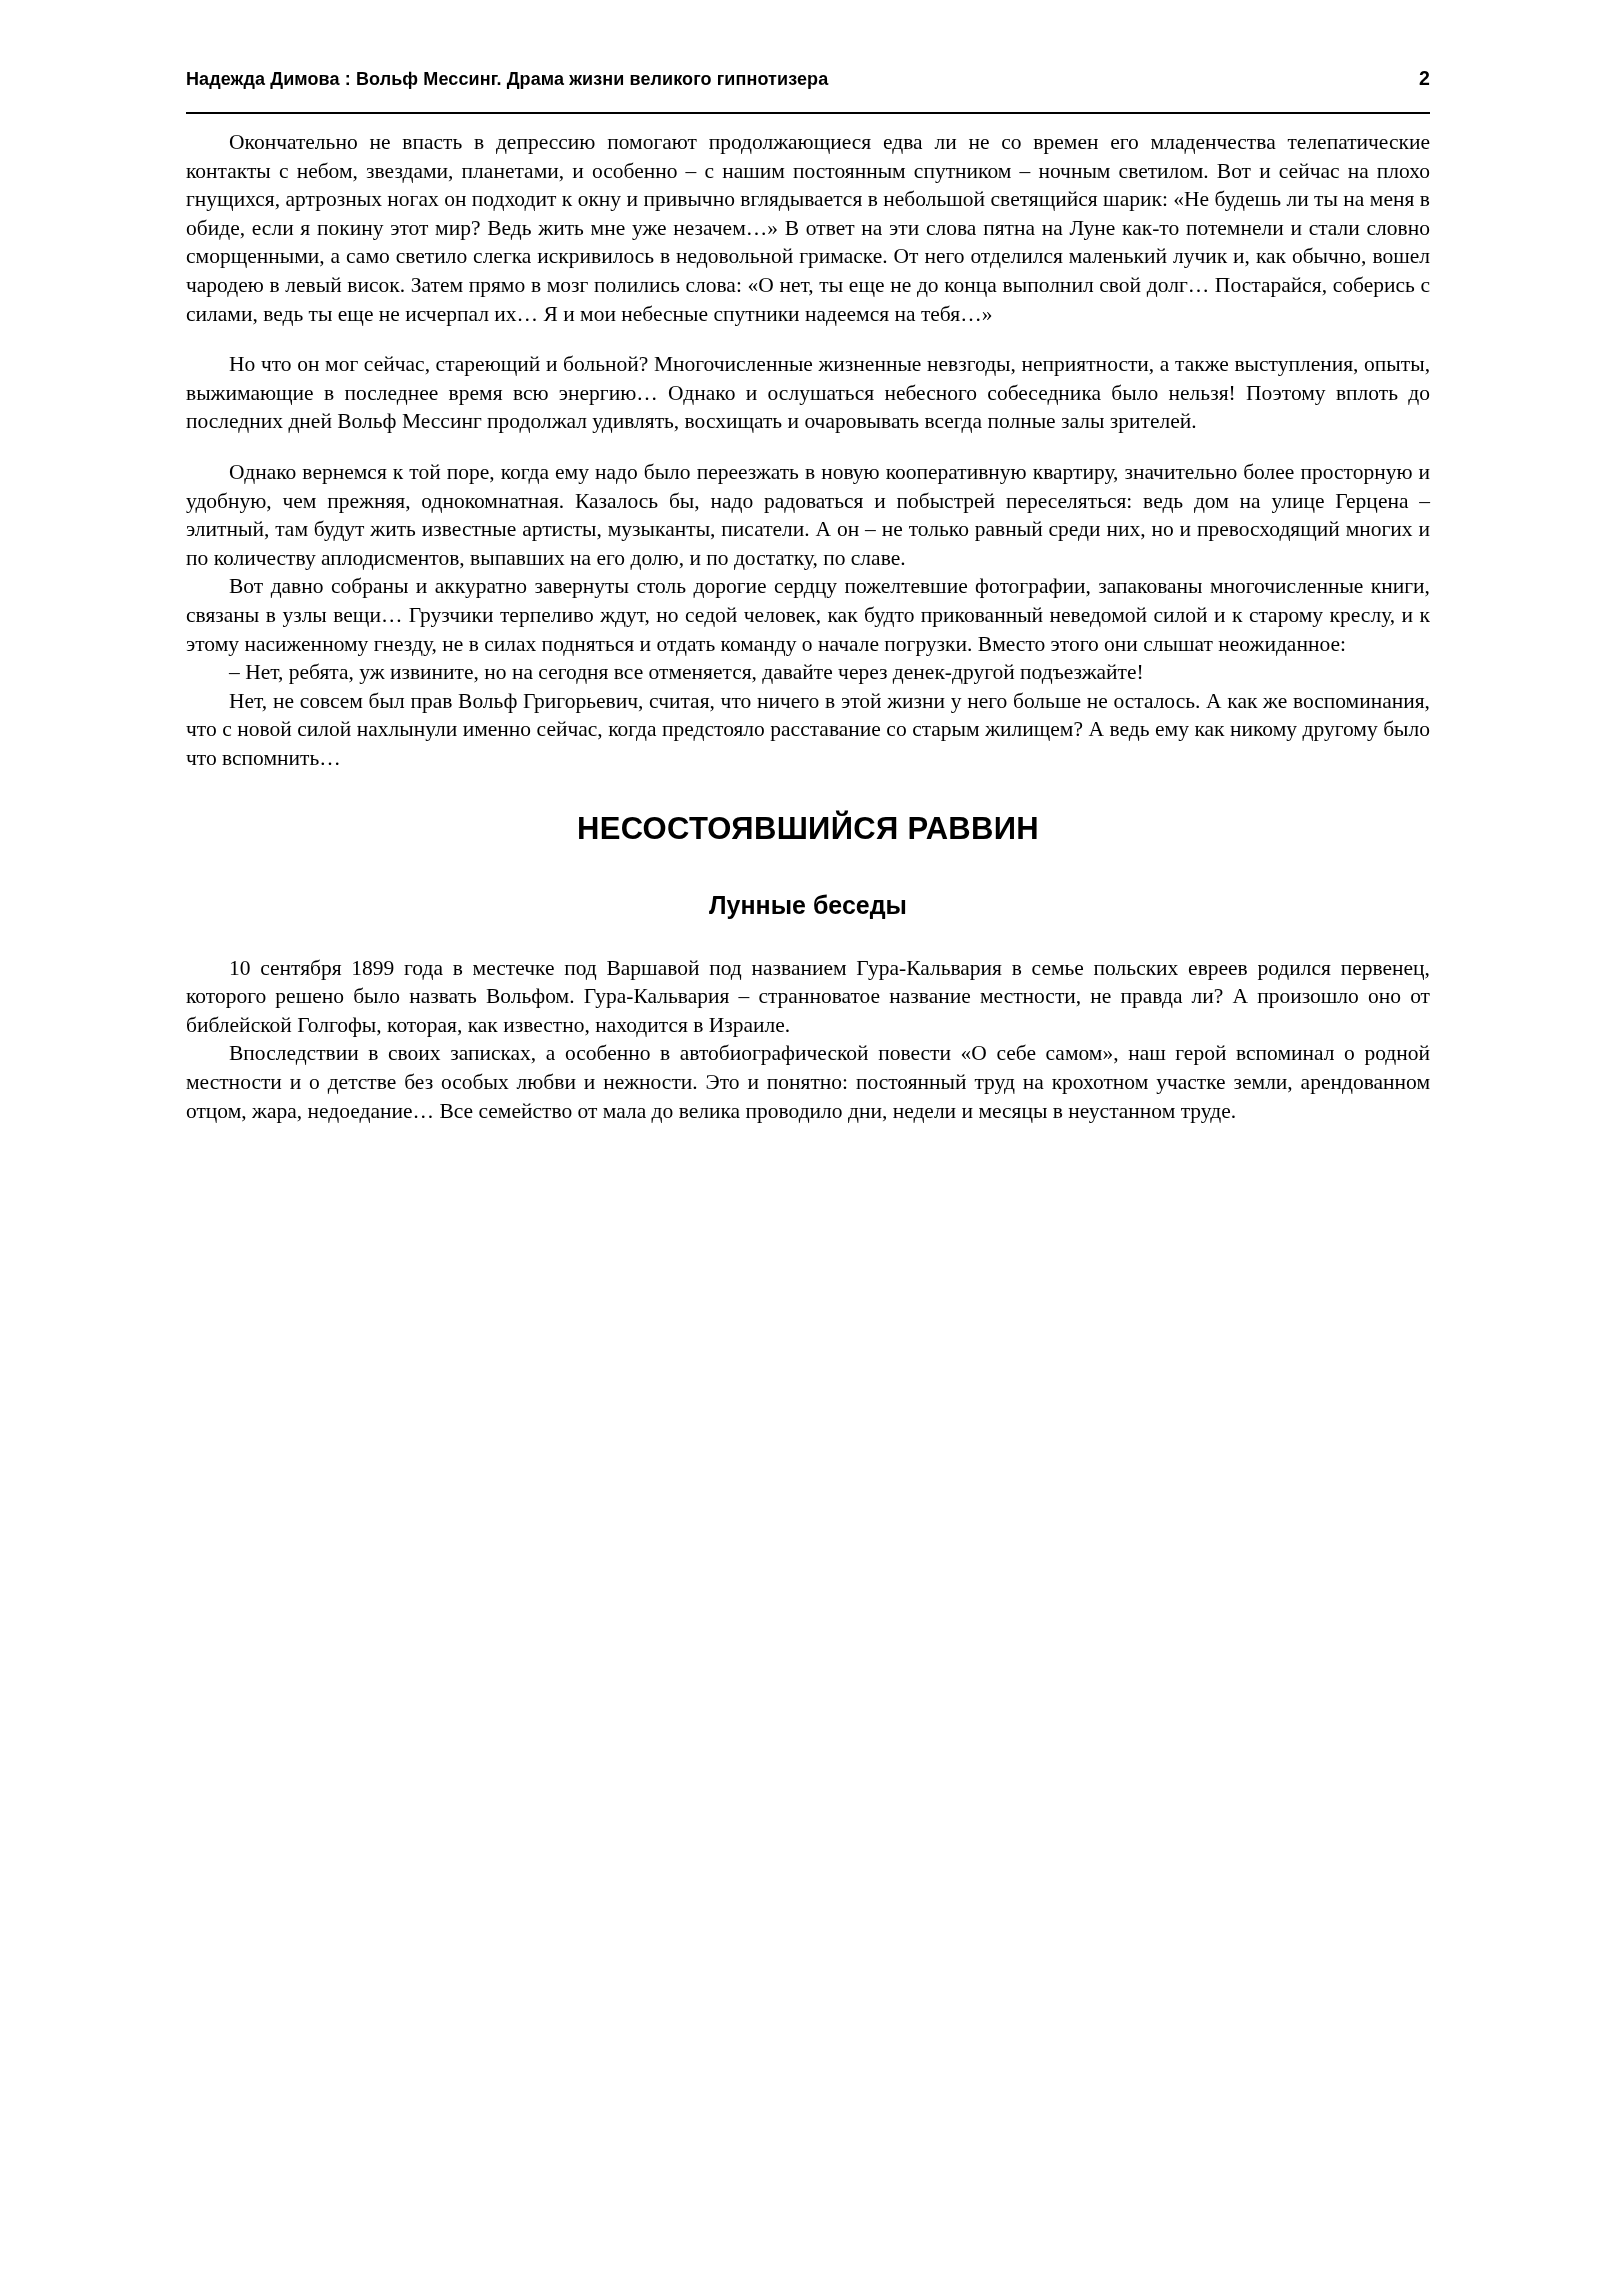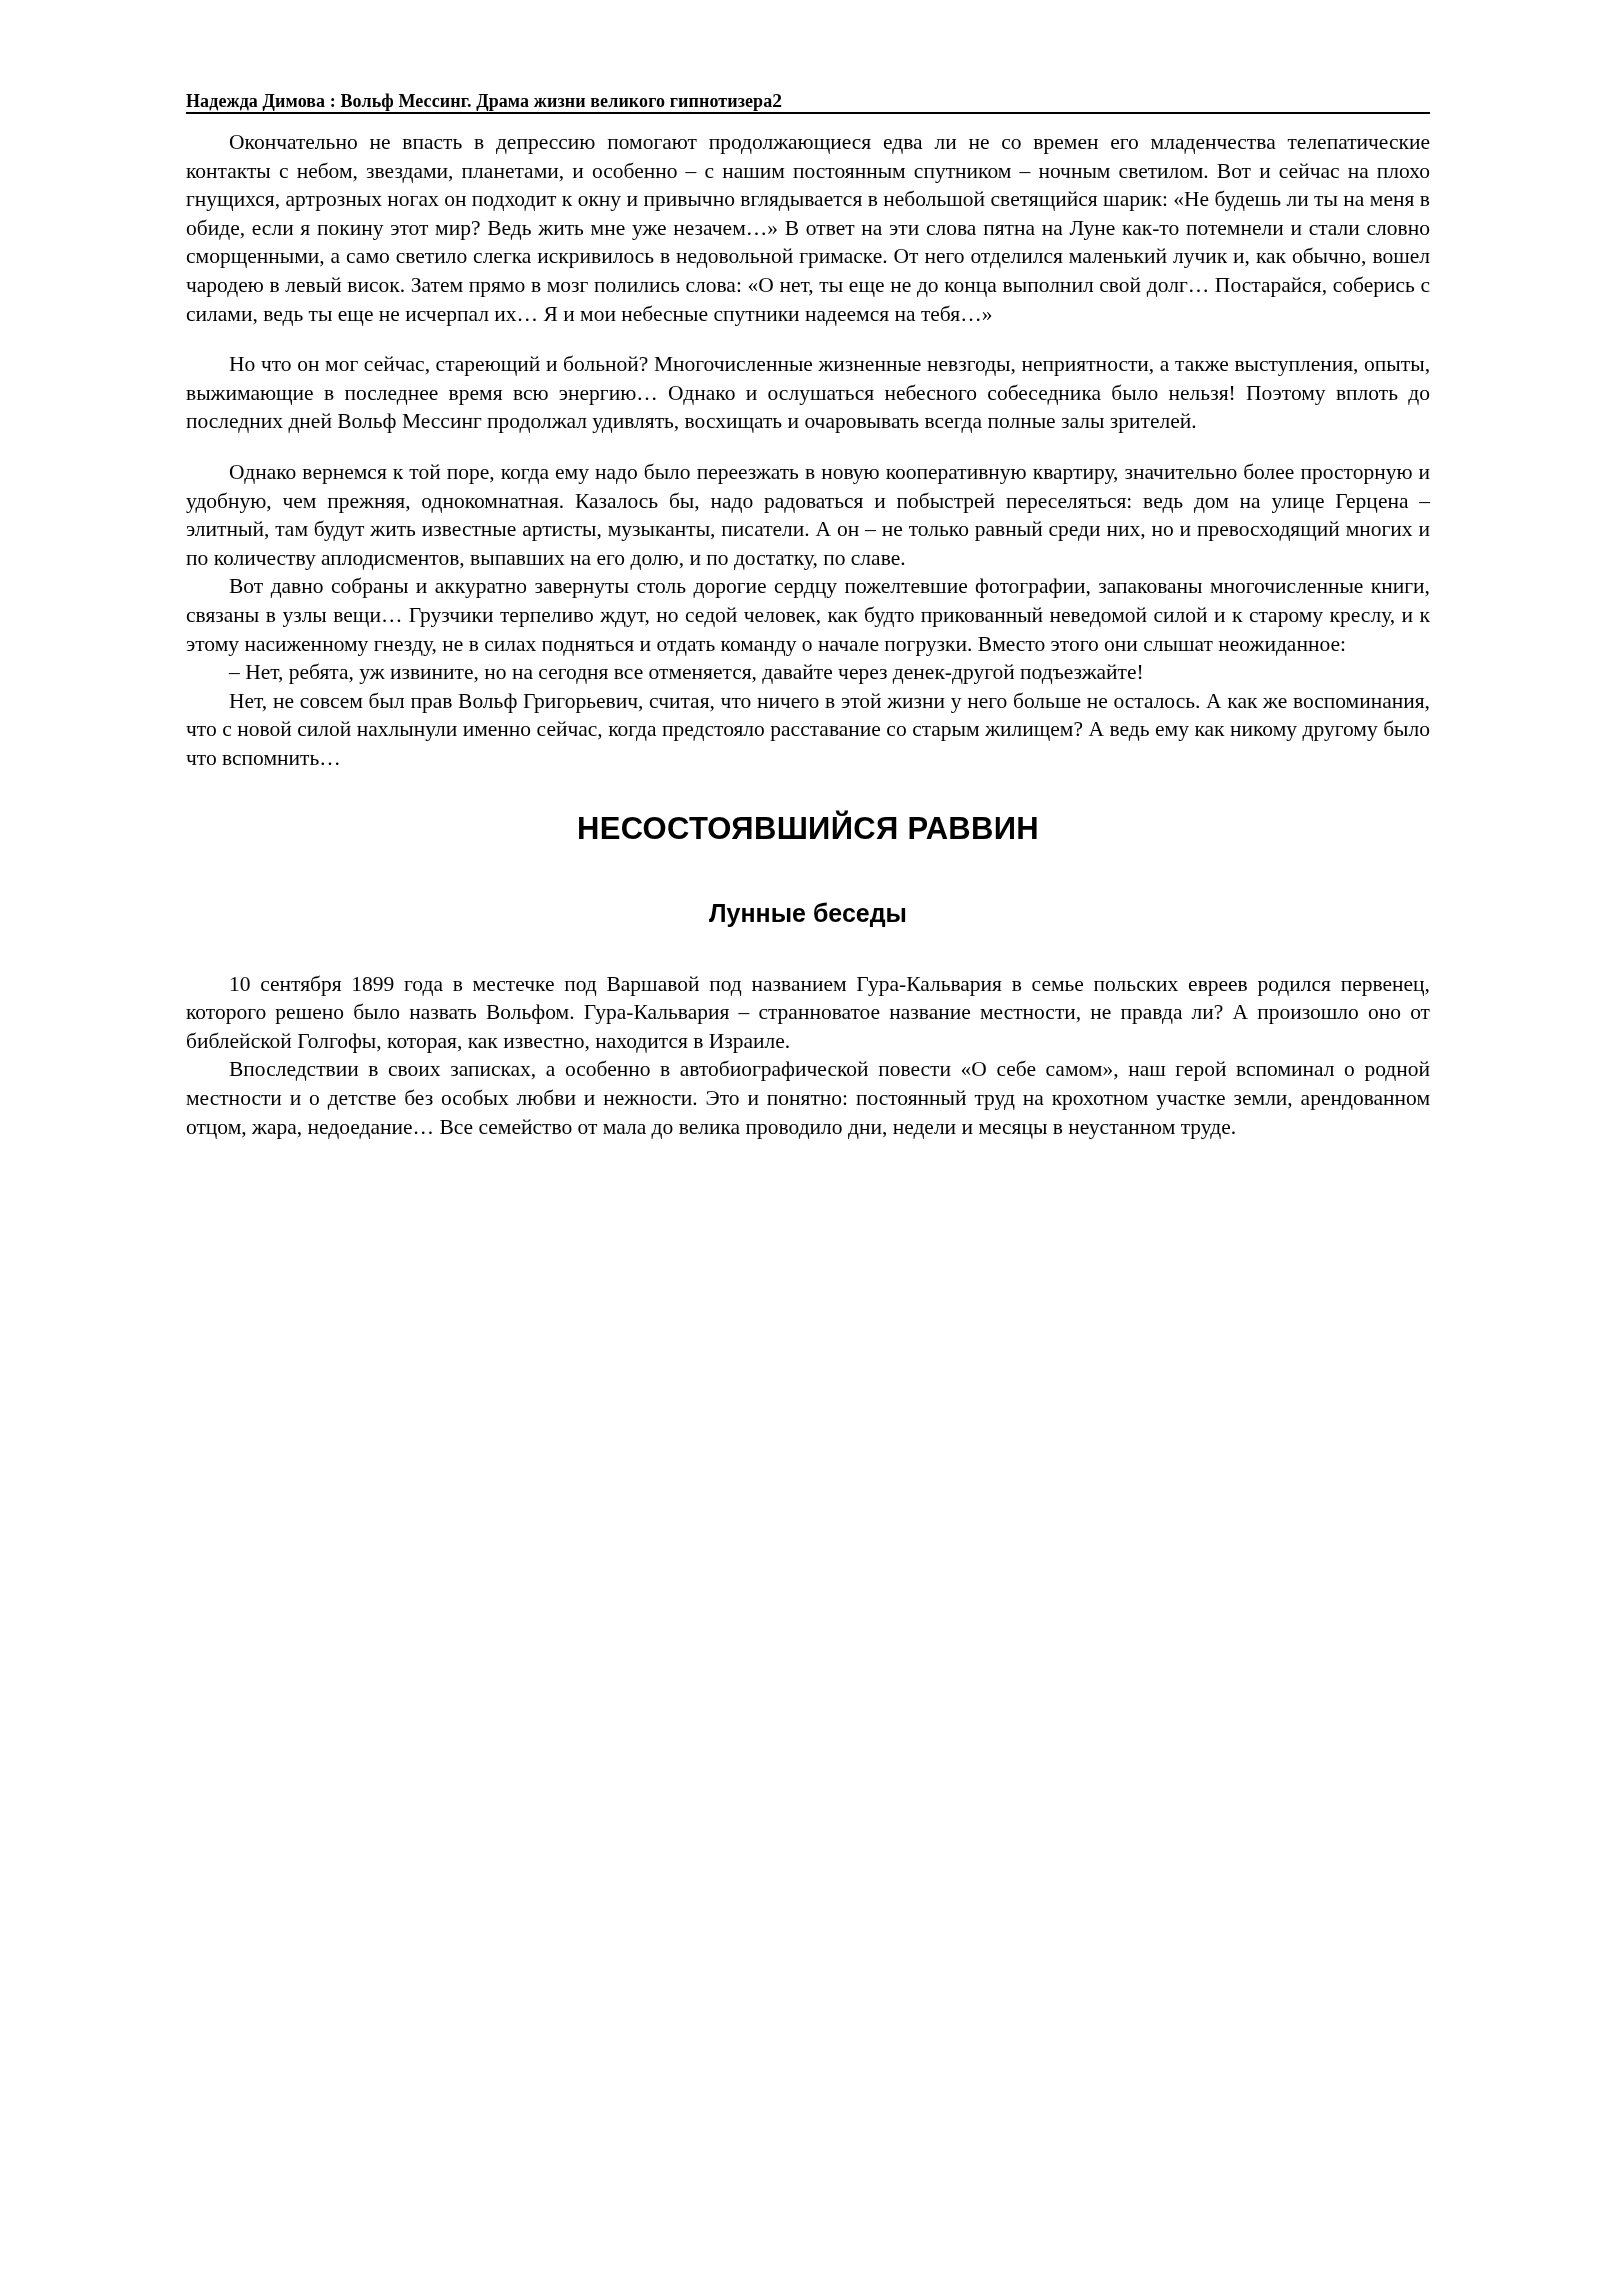--- a/index.html
+++ b/index.html
@@ -17,24 +17,25 @@
     height: 2284px;
     background: #ffffff;
     box-sizing: border-box;
     padding: 0;
     overflow: hidden;
   }
   .header {
     position: absolute;
     left: 186px;
     right: 186px;
-    top: 90px;
+    top: 68px;
     display: flex;
     align-items: flex-end;
-    font-family: Liberation Serif, serif;
+    justify-content: space-between;
+    font-family: Liberation Sans, sans-serif;
   }
   .header-title {
     font-size: 18px;
     font-weight: bold;
     letter-spacing: 0.1px;
     line-height: 1.1;
     white-space: nowrap;
   }
   .header-page-number {
     font-size: 19.6px;
@@ -75,21 +76,21 @@
   h1.chapter {
     margin: 8px;
     font-family: "Liberation Sans", "DejaVu Sans", sans-serif;
     font-size: 31px;
     font-weight: bold;
     text-align: center;
     letter-spacing: 0.3px;
     line-height: 1.2;
   }
   h2.section {
-    margin: 12px;
+    margin: 4px;
     font-family: "Liberation Sans", "DejaVu Sans", sans-serif;
     font-size: 25px;
     font-weight: bold;
     text-align: center;
     line-height: 1.2;
   }
 </style>
 </head>
 <body>
 

